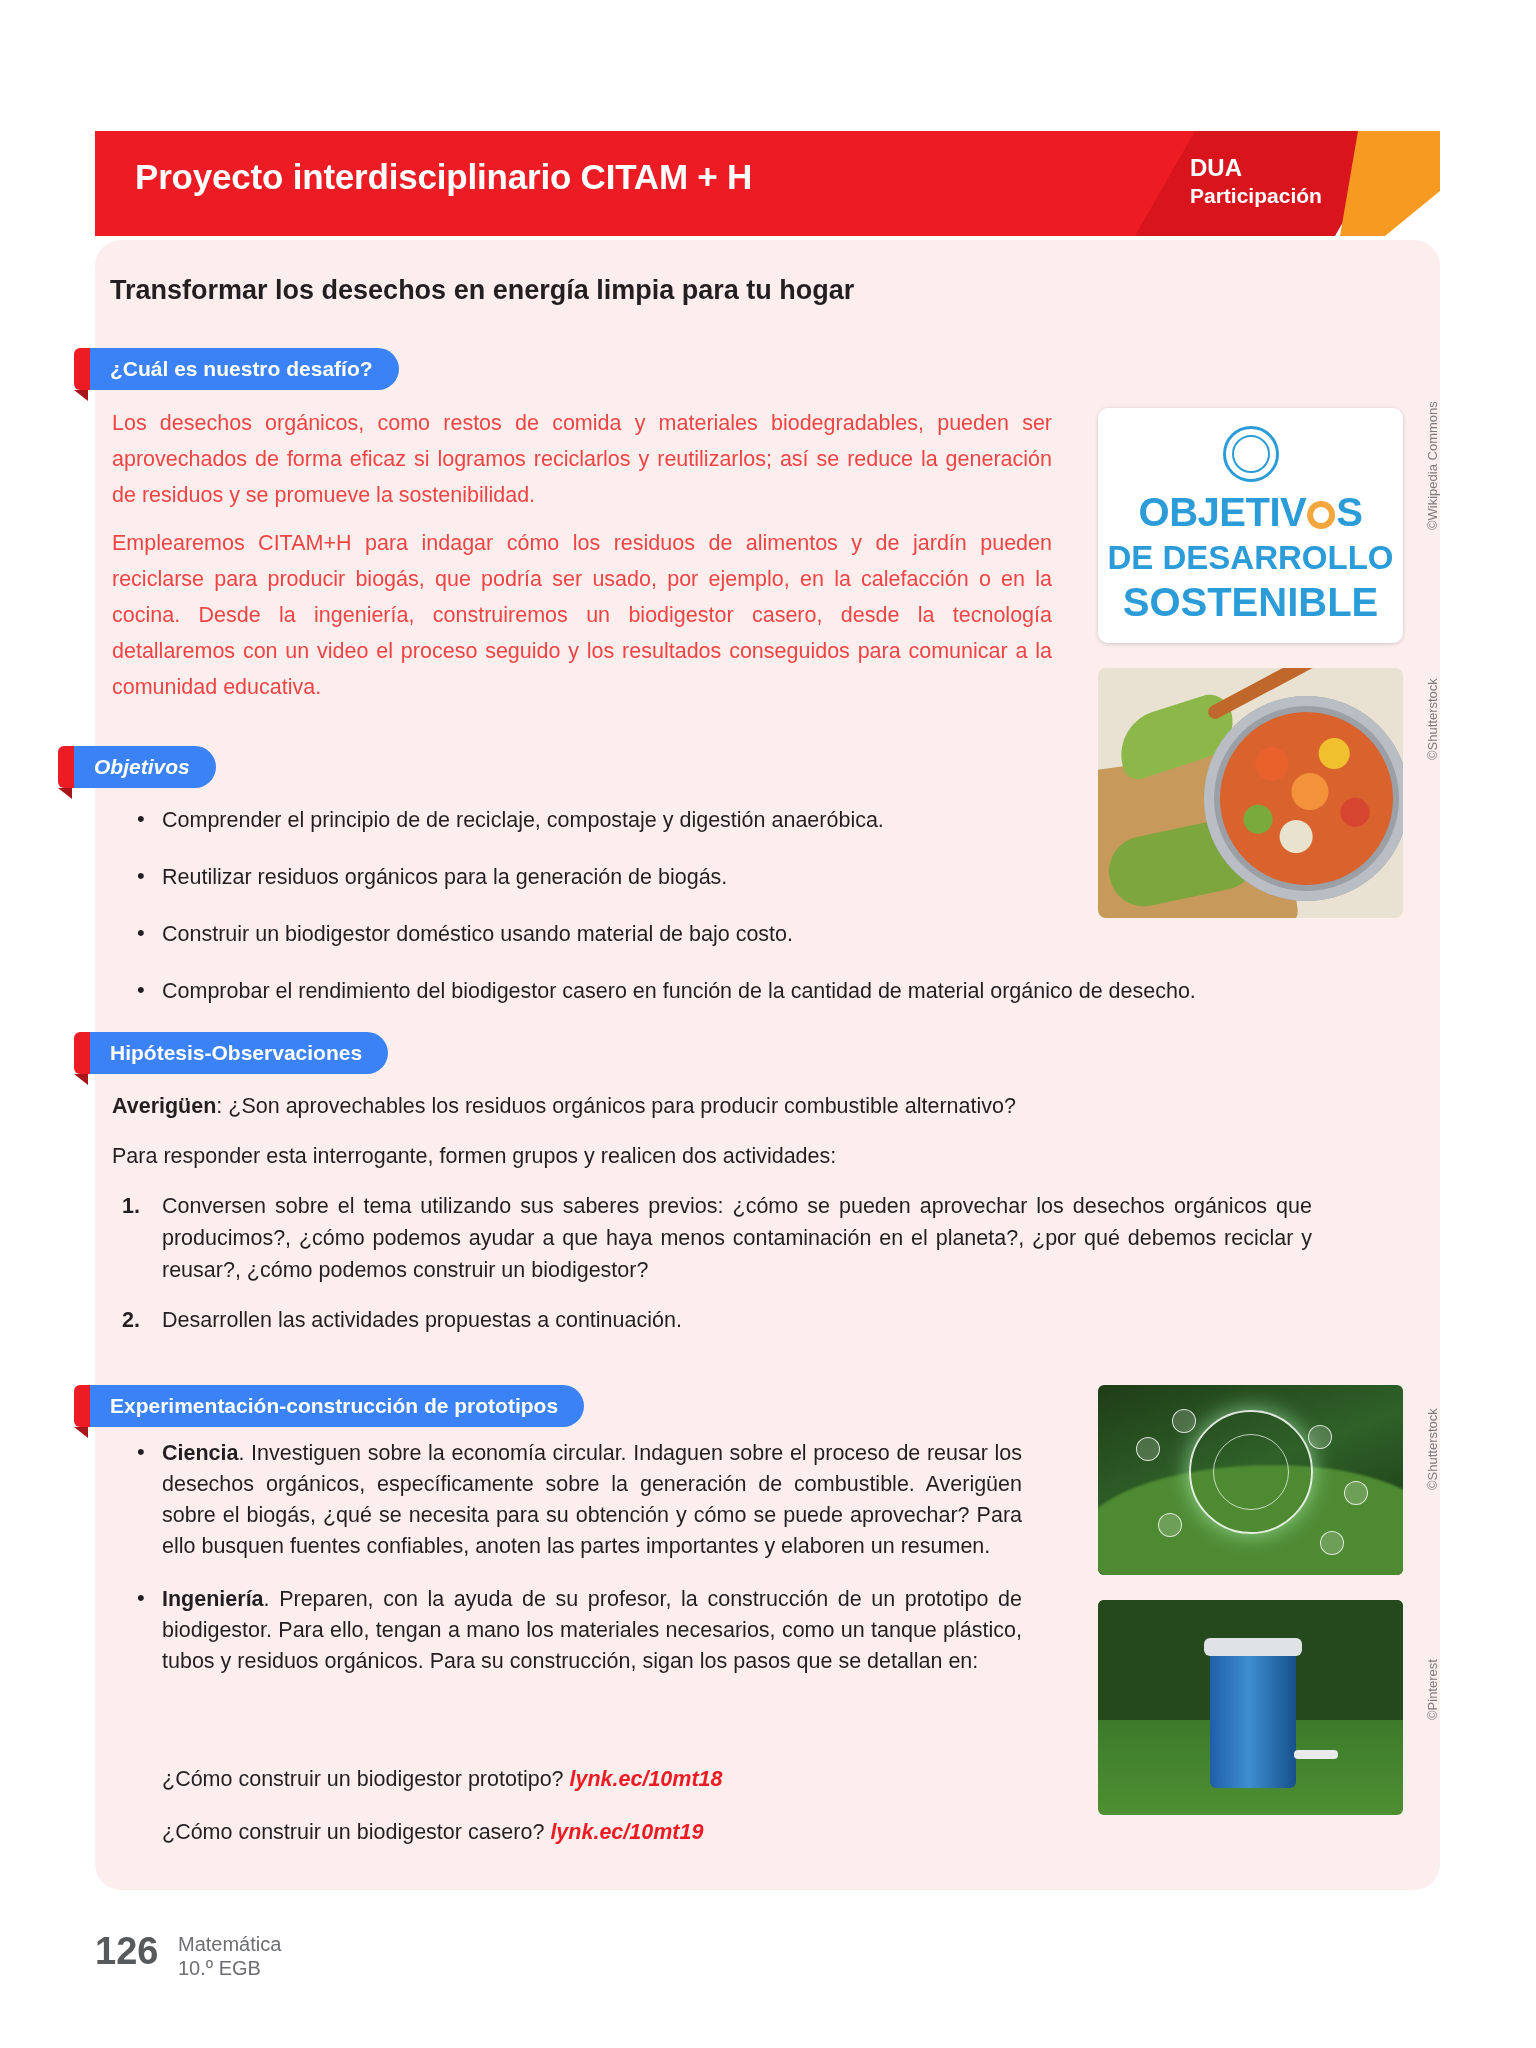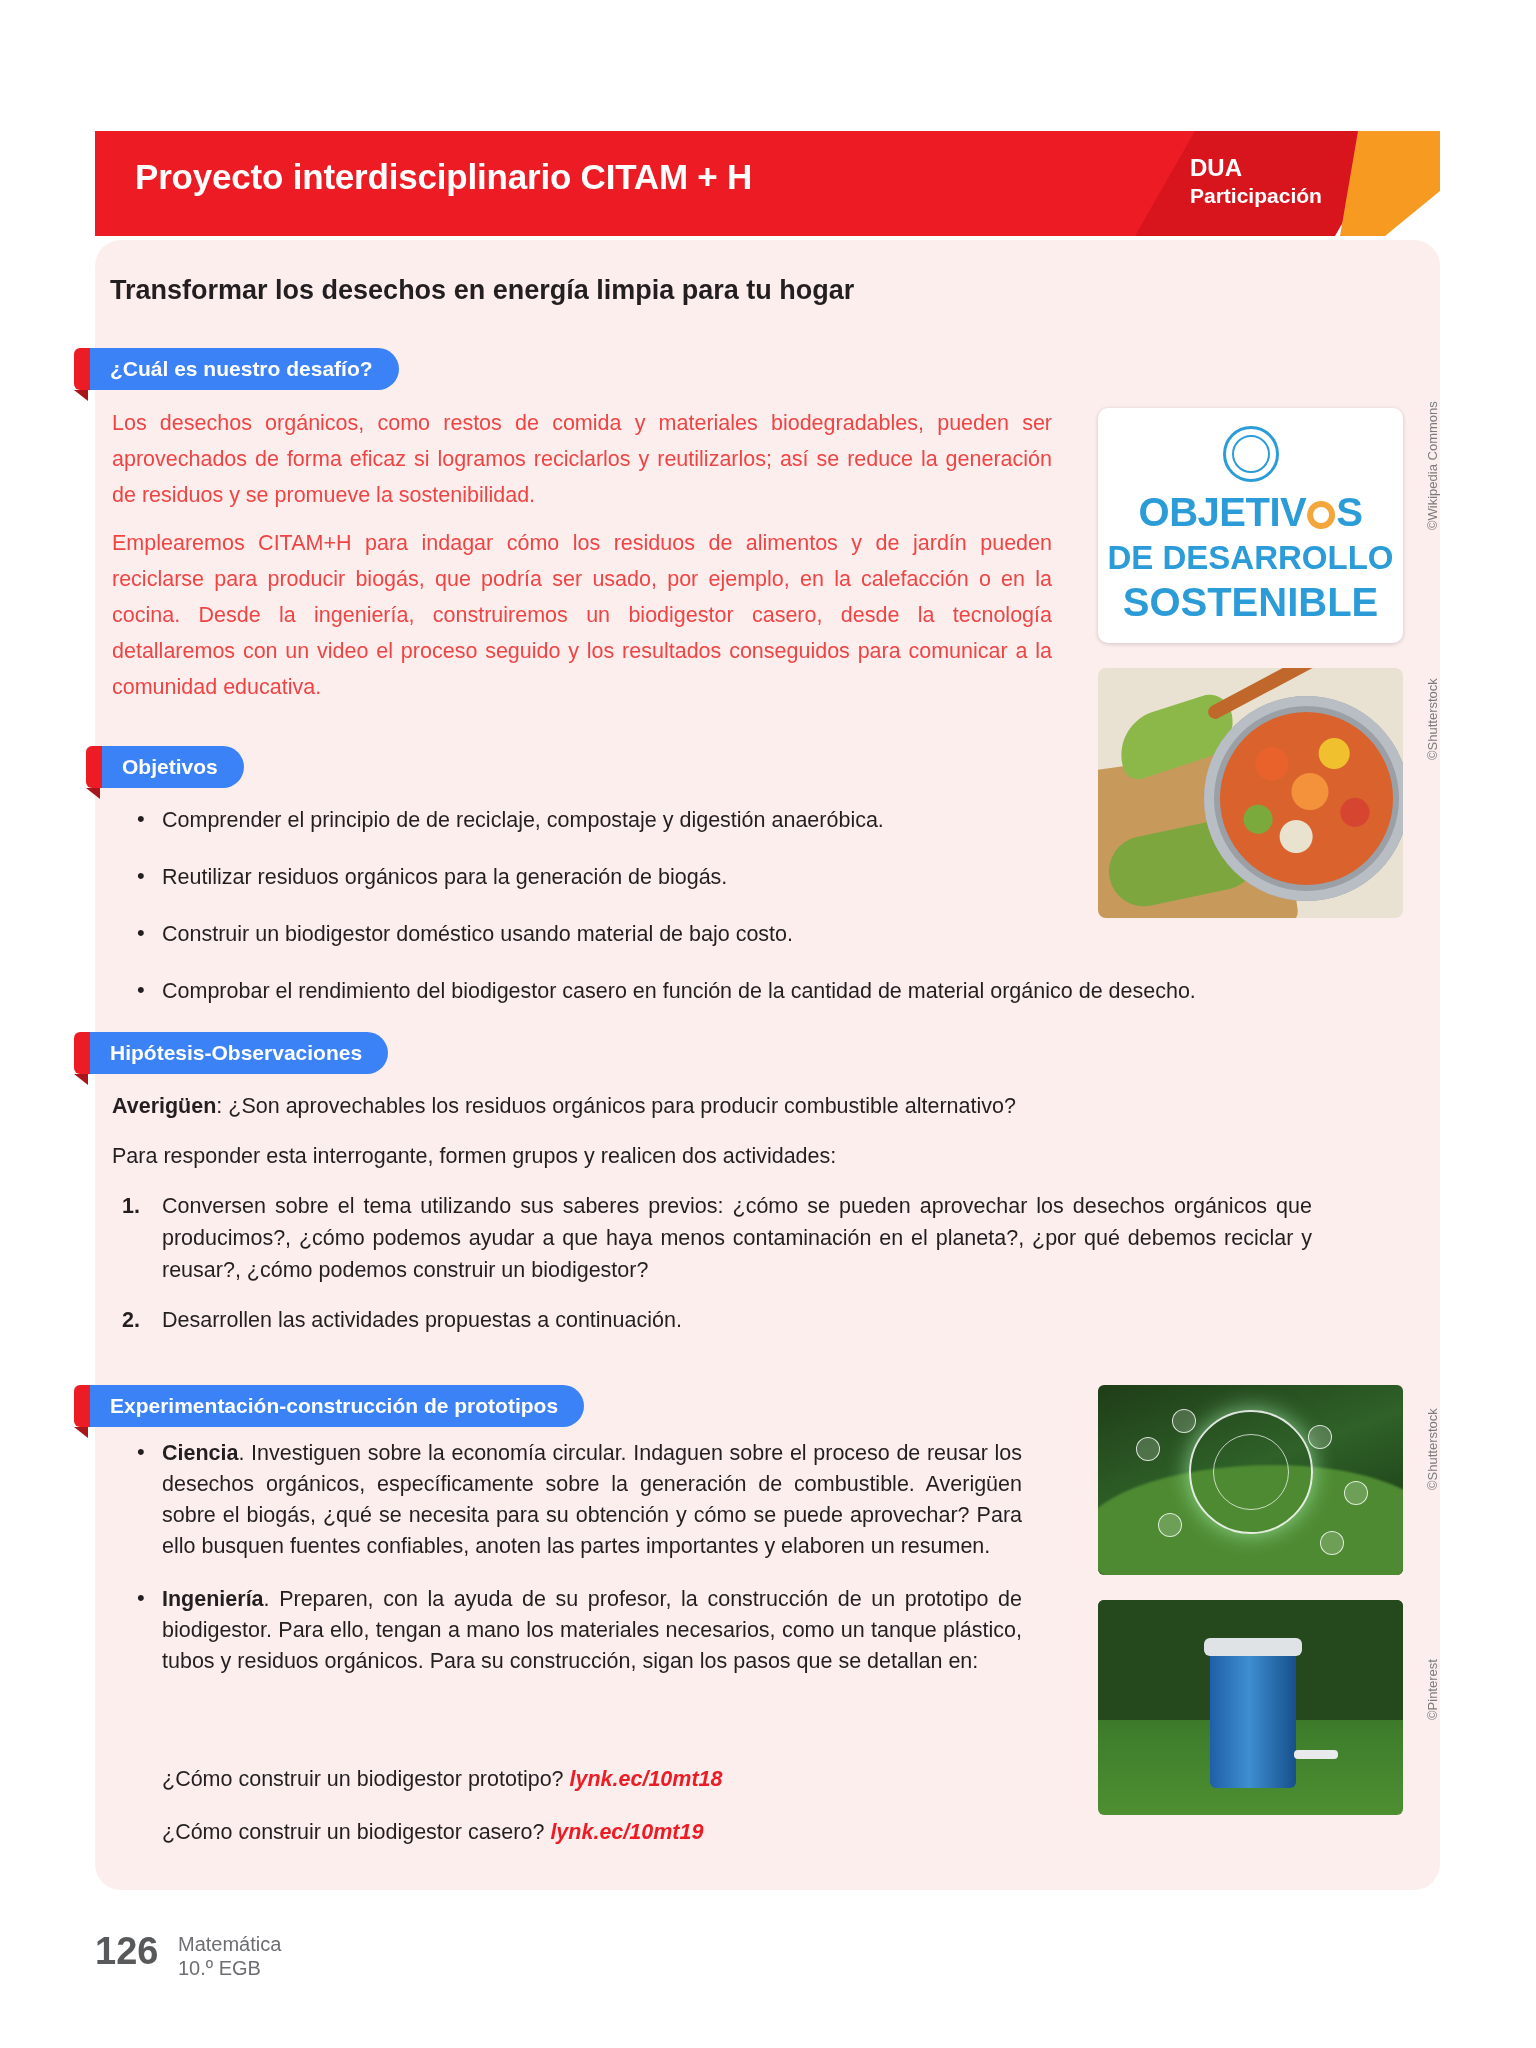--- a/index.html
+++ b/index.html
@@ -131,21 +131,21 @@
     position: absolute;
     left: -14px;
     top: 42px;
     width: 14px;
     height: 11px;
     background: #a8151a;
     clip-path: polygon(0 0, 14px 0, 14px 11px);
   }
 
   .tab-desafio { left: 88px;  top: 348px; }
-  .tab-objetivos { left: 100px; top: 746px; }
+  .tab-objetivos { left: 72px; top: 746px; font-style: italic; }
   .tab-hipotesis { left: 88px; top: 1032px; }
   .tab-experimentacion { left: 88px; top: 1385px; }
 
   
   .para {
     position: absolute;
     font-size: 21.5px;
     line-height: 36px;
     color: #ef4444;
     text-align: justify;

